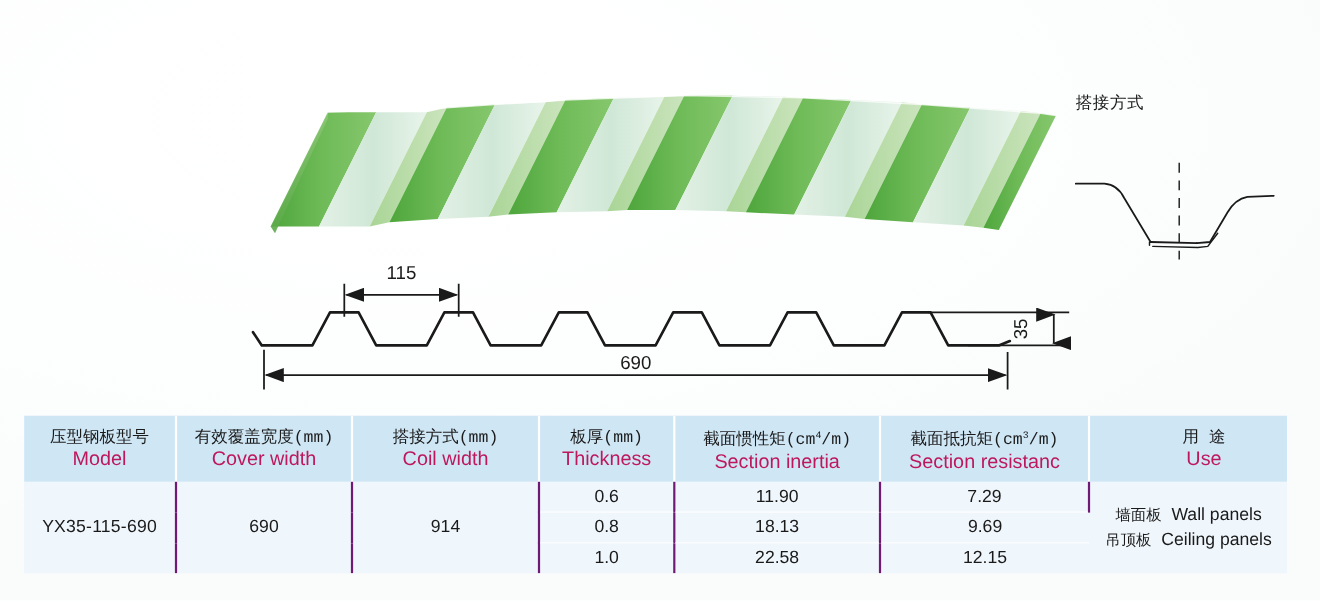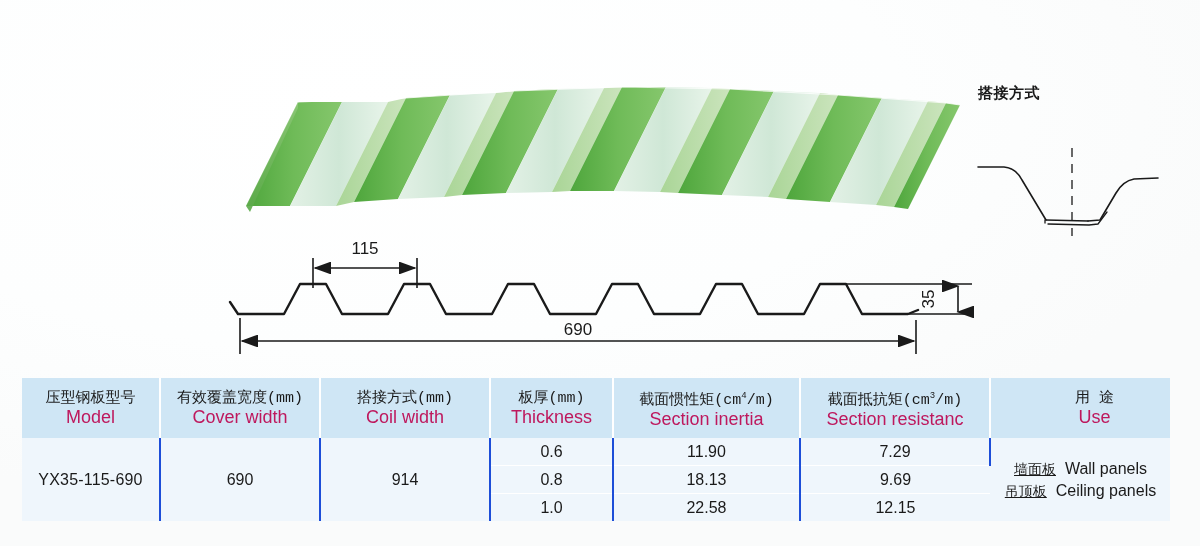--- a/index.html
+++ b/index.html
@@ -40,21 +40,21 @@
     left: 978px;
     top: 84px;
     width: 215px;
   }
   .install-title-cn {
     font-size: 15px;
     line-height: 19px;
     letter-spacing: 0.5px;
     color: #1a1a1a;
     font-family: "DejaVu Sans", "Liberation Sans", sans-serif;
-    font-weight: 700;
+    font-weight: 400;
   }
   .install-title-en {
     font-size: 13.5px;
     line-height: 17px;
     color: #1a1a1a;
     margin-top: 1px;
   }
   .install-draw {
     position: absolute;
     left: -2px;
@@ -120,39 +120,38 @@
   }
 
   .spec-table td {
     background: #eff6fc;
     text-align: center;
     vertical-align: middle;
     font-size: 16px;
     color: #1a1a1a;
     padding: 0;
     height: 27px;
-    border-right: 2px solid #1d4ed8;
+    border-right: 2px solid #701a75;
     border-bottom: 1.5px solid #ffffff;
   }
   .spec-table td:last-child { border-right: none; }
   .spec-table tr:last-child td { border-bottom: none; }
   td.span-cell {
     font-size: 16px;
     border-bottom: none;
   }
   td.model-cell { font-size: 16px; letter-spacing: 0.2px; }
   .use-cell {
     line-height: 21px;
     font-size: 14px;
     white-space: nowrap;
   }
   .use-cell .cn {
     font-family: "DejaVu Sans", "Liberation Sans", sans-serif;
     font-size: 14px;
-    text-decoration: underline;
   }
 </style>
 </head>
 <body>
 
 <div class="page">
 
   <div class="sheet-photo">
     <svg width="722" height="152" viewBox="0 0 722 152" xmlns="http://www.w3.org/2000/svg">
       <defs>

